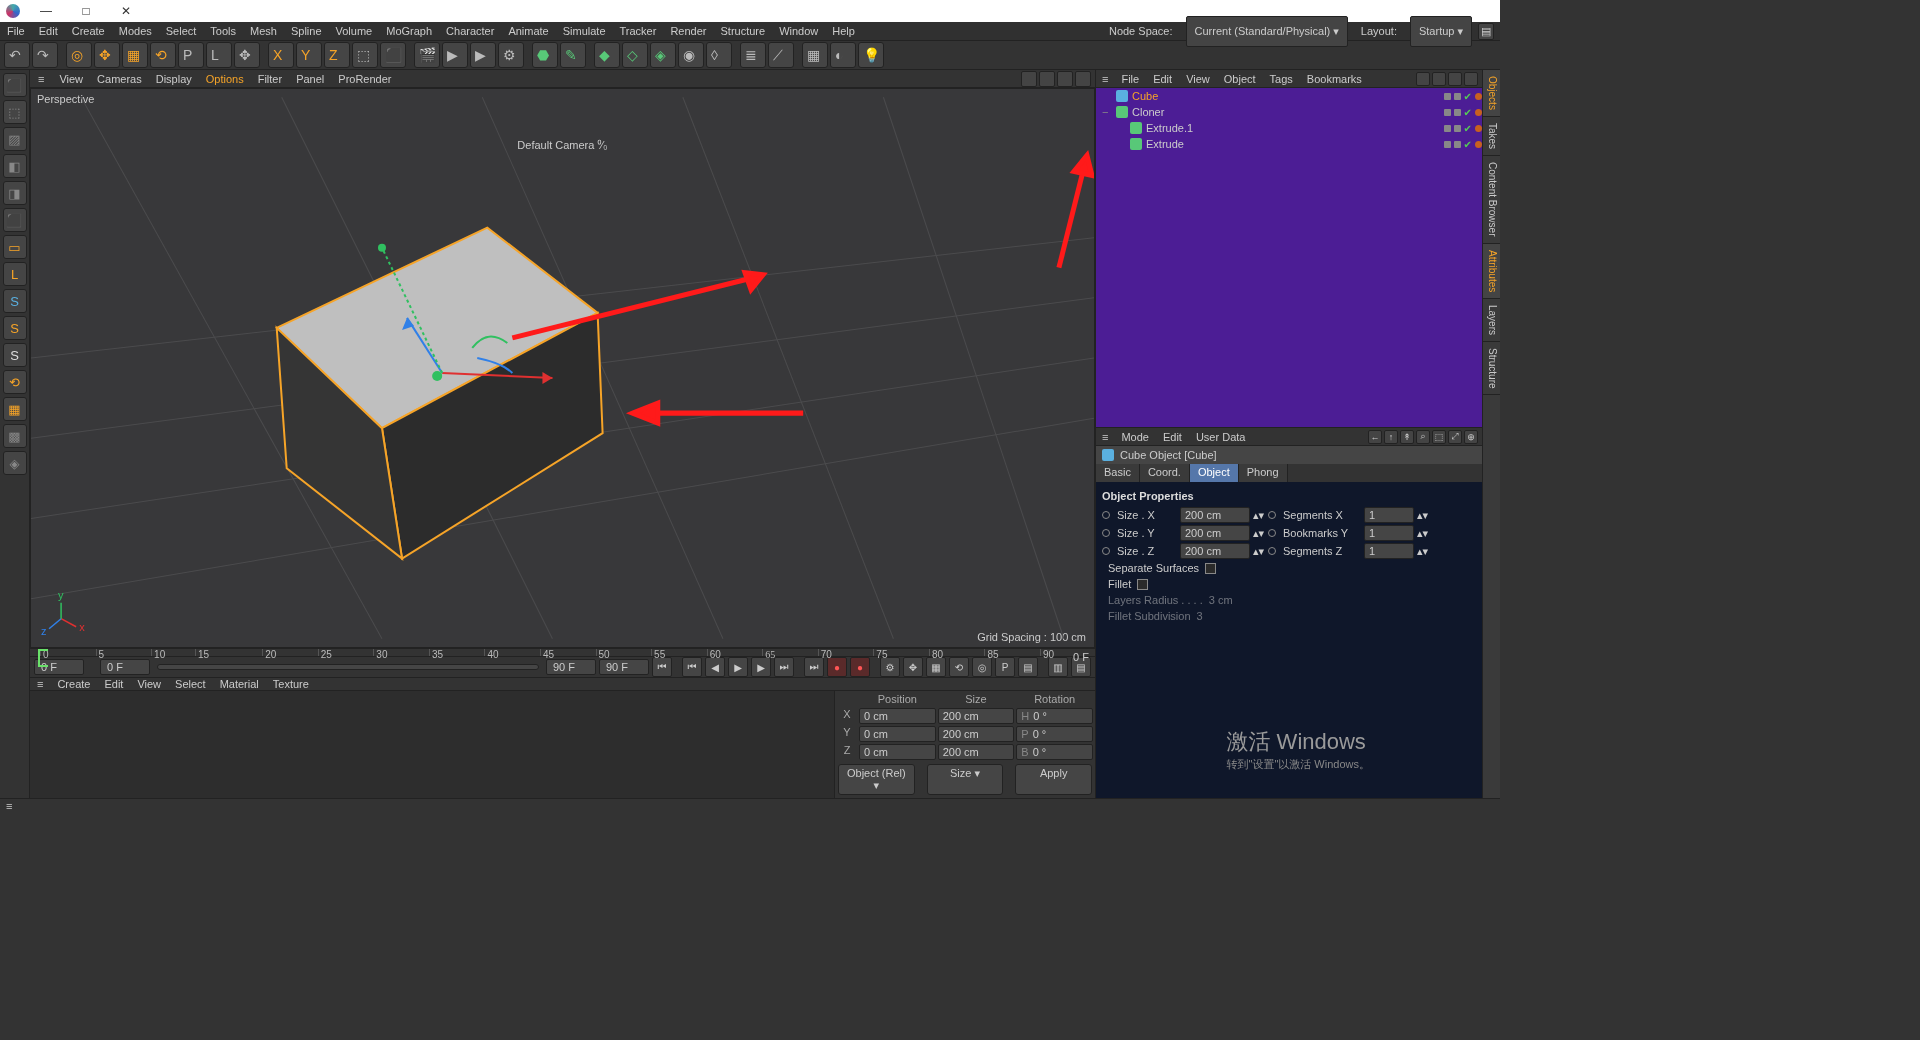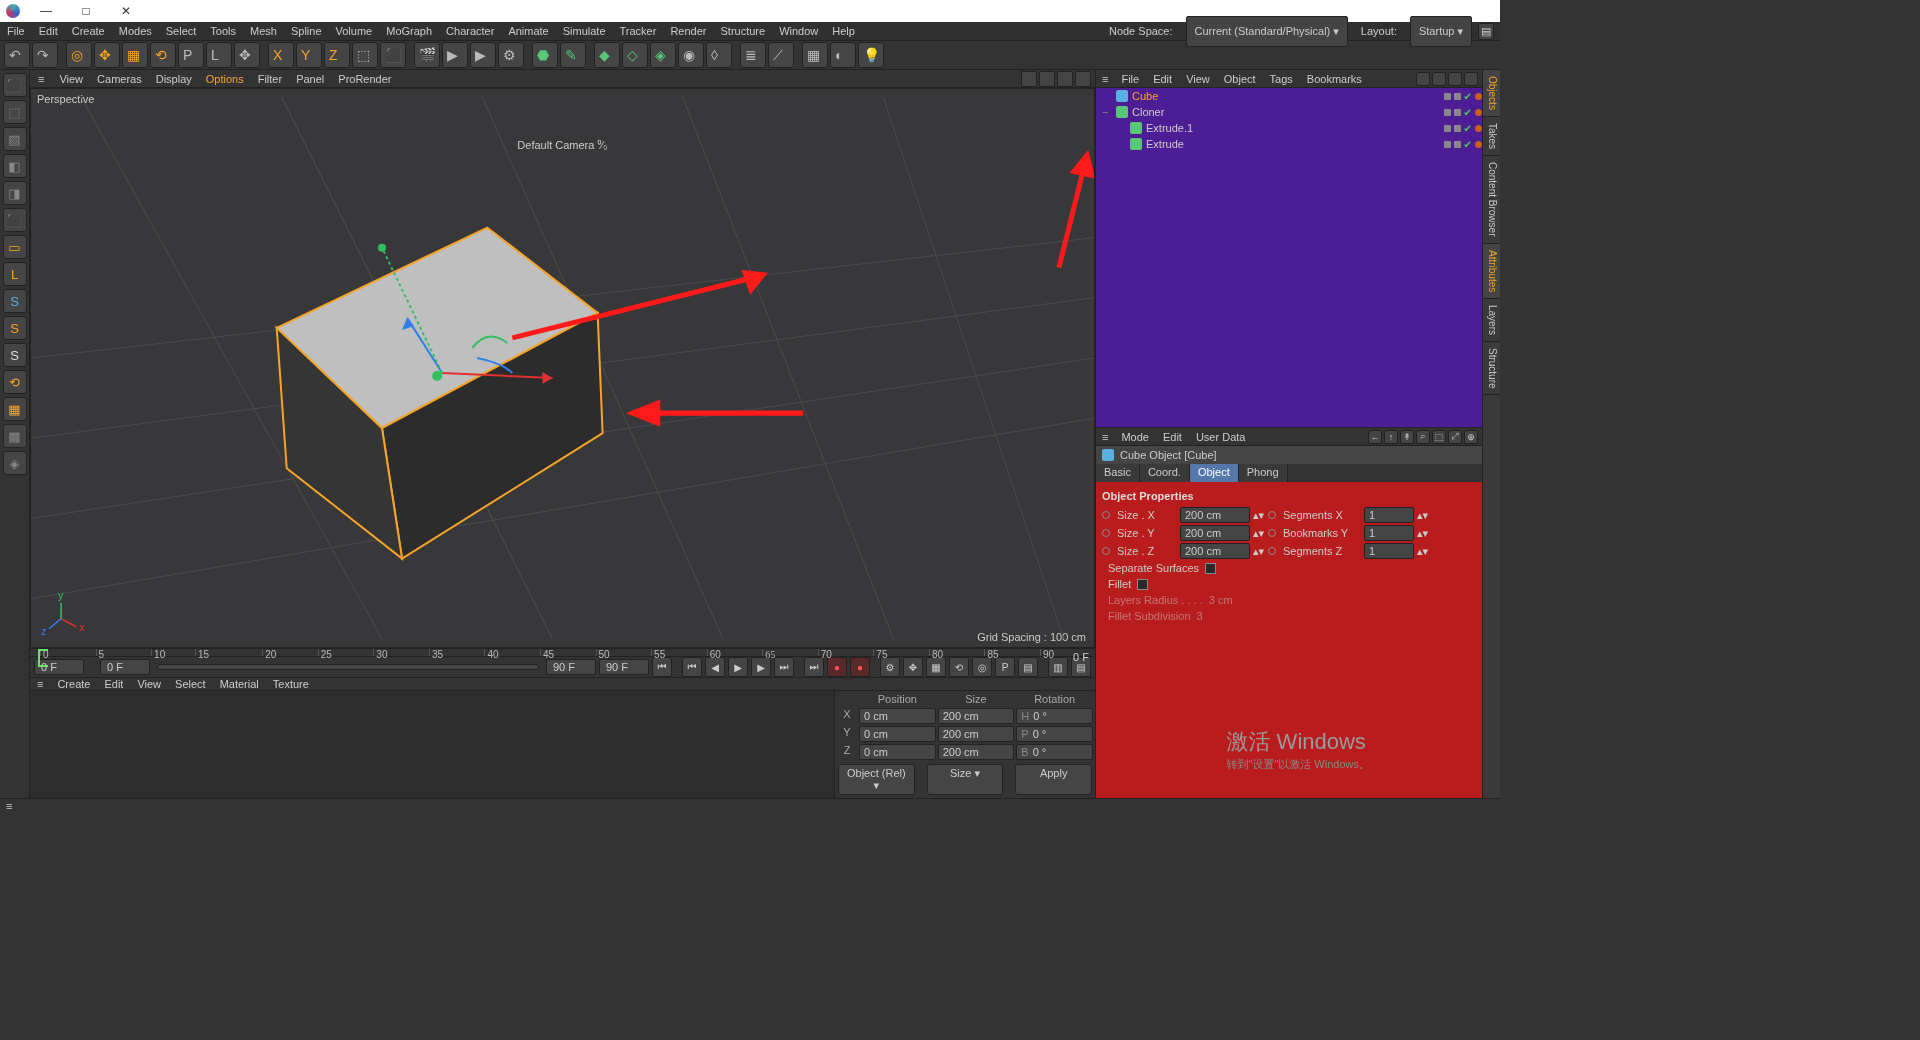--- a/index.html
+++ b/index.html
@@ -67,21 +67,21 @@
 .objrow .dots{display:flex;gap:3px;align-items:center;}
 .dot{width:7px;height:7px;border-radius:1px;}
 .attr-menu{height:18px;display:flex;align-items:center;border-bottom:1px solid #222;}
 .attr-menu span{padding:0 7px;}
 .attr-menu .ricons{margin-left:auto;display:flex;gap:2px;padding-right:4px;}
 .attr-hdr{height:18px;background:#454545;display:flex;align-items:center;padding:0 6px;gap:6px;}
 .attr-hdr .cube{width:12px;height:12px;background:#5ab0e0;border-radius:2px;}
 .attr-tabs{height:18px;display:flex;background:#333;}
 .attr-tabs .t{padding:2px 8px;background:#3a3a3a;border-right:1px solid #222;}
 .attr-tabs .t.active{background:#5577aa;color:#fff;}
-.attr-body{flex:1;background:#b91c1c;padding:4px 6px;}
+.attr-body{flex:1;background:#0f172a;padding:4px 6px;}
 .attr-body .sect{color:#ddd;font-weight:bold;padding:4px 0;}
 .prow{display:grid;grid-template-columns:12px 60px 70px 12px 12px 78px 50px 12px;gap:3px;align-items:center;padding:1px 0;}
 .prow .r{width:8px;height:8px;border-radius:50%;border:1px solid #888;}
 .prow .l{color:#ccc;}
 .prow .v{background:#454545;border:1px solid #222;border-radius:2px;padding:1px 4px;}
 .crow{display:flex;align-items:center;gap:6px;padding:2px 0;}
 .crow .cb{width:11px;height:11px;border:1px solid #888;background:#2a2a2a;}
 .crow.dim{opacity:.5;}
 .sidebartabs{width:18px;background:#3a3a3a;border-left:1px solid #222;display:flex;flex-direction:column;}
 .stab{writing-mode:vertical-rl;padding:6px 2px;border-bottom:1px solid #222;font-size:10px;text-align:center;}

